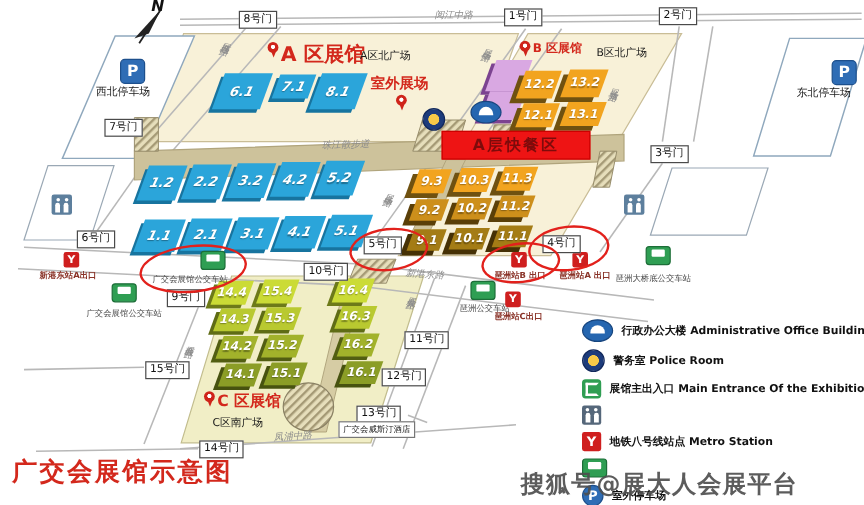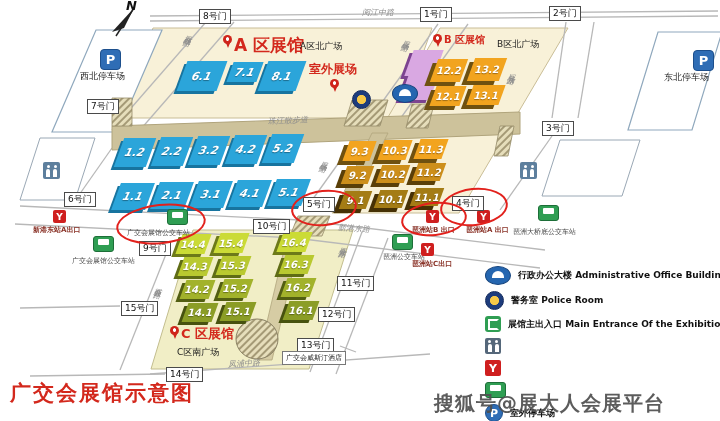--- a/index.html
+++ b/index.html
@@ -331,20 +331,21 @@
       <span class="icon icon-police" style="left:352px;top:90px"></span>
       <span class="icon icon-admin" style="left:392px;top:84px"></span>
       <span class="icon icon-toilet" style="left:520px;top:162px">
         <i class="fig"></i>
         <i class="fig"></i>
       </span>
       <span class="icon icon-toilet" style="left:43px;top:162px">
         <i class="fig"></i>
         <i class="fig"></i>
       </span>
+      <div class="banner" style="left:368px;top:109px;width:122px;height:22px">A层快餐区</div>
       <div class="hotelbox" style="left:282px;top:351px">广交会威斯汀酒店</div>
     </div>
 
   <ul id="legend">
     <li>
       <span class="icon icon-admin"></span>
       <span class="ltext">行政办公大楼 Administrative Office Building</span>
     </li>
     <li>
       <span class="icon icon-police"></span>
@@ -355,20 +356,21 @@
       <span class="ltext">展馆主出入口 Main Entrance Of the Exhibition Hall</span>
     </li>
     <li>
       <span class="icon icon-reg">
           <i class="fig"></i>
           <i class="fig"></i>
         </span>
     </li>
     <li>
       <span class="icon icon-metro">Y</span>
+      <span class="ltext">地铁八号线站点 Metro Station</span>
     </li>
     <li>
       <span class="icon icon-bus"></span>
     </li>
     <li>
       <span class="icon icon-parking">P</span>
       <span class="ltext">室外停车场</span>
     </li>
   </ul>
 

